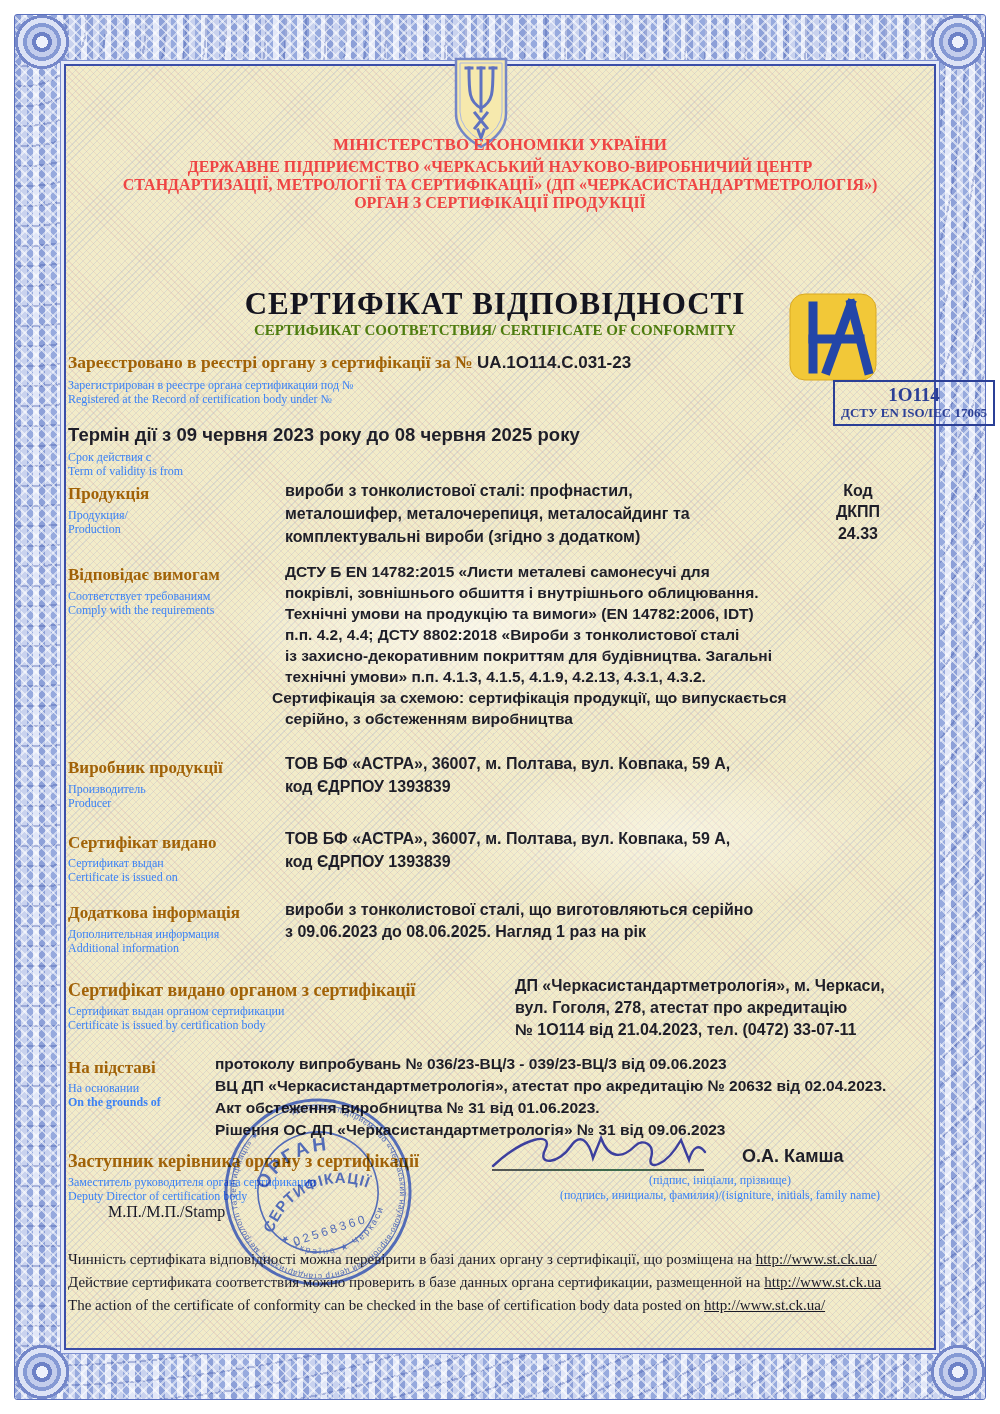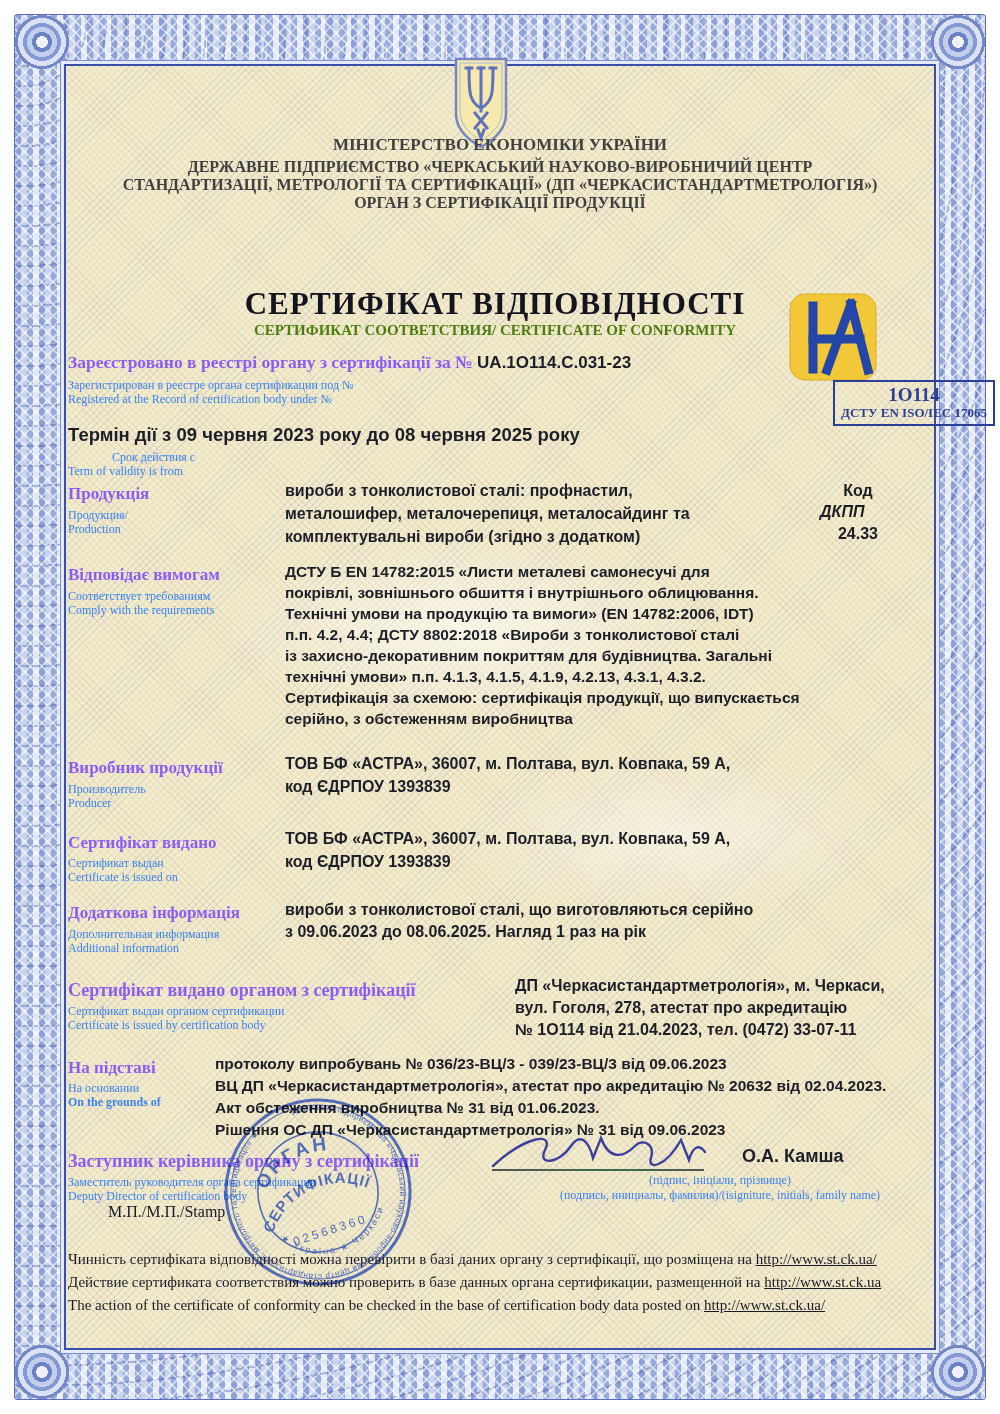--- a/index.html
+++ b/index.html
@@ -18,22 +18,22 @@
     box-shadow:0 0 0 3px #e6eaf8, 0 0 0 4px #7d8fd0;
     background-color:#f2ecc9;
     background-image:
       radial-gradient(ellipse 340px 130px at 46% 44%, rgba(252,250,242,.75), rgba(252,250,242,0) 70%),
       radial-gradient(ellipse 300px 110px at 70% 60%, rgba(252,250,242,.55), rgba(252,250,242,0) 70%),
       repeating-linear-gradient(45deg, rgba(209,148,160,.20) 0 1px, rgba(0,0,0,0) 1px 5px),
       repeating-linear-gradient(-45deg, rgba(126,148,210,.20) 0 1px, rgba(0,0,0,0) 1px 5px);}
   .content{position:absolute;inset:0;z-index:3;}
   .abs{position:absolute;}
   .ctr{left:50px;width:900px;text-align:center;}
-  .hdr{font-weight:bold;color:#404040;}
-  .lbl{font-weight:bold;font-size:17px;color:#8b5cf6;}
+  .hdr{font-weight:bold;color:#ef4444;}
+  .lbl{font-weight:bold;font-size:17px;color:#a16207;}
   .sub{font-size:12px;color:#3b82f6;}
   .val{font-family:"Liberation Sans",sans-serif;font-weight:bold;font-size:16px;color:#1e1e28;}
   .val15{font-family:"Liberation Sans",sans-serif;font-weight:bold;font-size:15.5px;color:#1e1e28;}
   .foot{font-size:15px;color:#1b1b28;}
   .foot u{text-decoration:underline;}
   .accbox{border:2px solid #2b3f96;color:#2b3f96;text-align:center;font-weight:bold;}
 </style>
 </head>
 <body>
 
@@ -84,43 +84,43 @@
     </div>
 
     <div class="abs" style="left:68px;top:352px;font-size:17.5px;">
       <span class="lbl" style="font-size:17.5px;">Зареєстровано в реєстрі органу з сертифікації за №</span>
       <span class="val" style="font-size:17px;">UA.1О114.С.031-23</span>
     </div>
     <div class="abs sub" style="left:68px;top:378px;">Зарегистрирован в реестре органа сертификации под №</div>
     <div class="abs sub" style="left:68px;top:392px;">Registered at the Record of certification body under №</div>
 
     <div class="abs val" style="left:68px;top:424px;font-size:18.5px;">Термін дії з 09 червня 2023 року  до  08 червня 2025 року</div>
-    <div class="abs sub" style="left:68px;top:450px;margin-left:44px;">Срок действия с</div>
+    <div class="abs sub" style="left:68px;top:450px;">Срок действия с</div>
     <div class="abs sub" style="left:68px;top:464px;">Term of validity is from</div>
 
     <div class="abs lbl" style="left:68px;top:484px;">Продукція</div>
     <div class="abs sub" style="left:68px;top:508px;">Продукция/</div>
     <div class="abs sub" style="left:68px;top:522px;">Production</div>
     <div class="abs val" style="left:285px;top:482px;">вироби з тонколистової сталі: профнастил,</div>
     <div class="abs val" style="left:285px;top:505px;">металошифер, металочерепиця, металосайдинг та</div>
     <div class="abs val" style="left:285px;top:528px;">комплектувальні вироби (згідно з додатком)</div>
     <div class="abs val" style="left:820px;top:482px;width:76px;text-align:center;">Код</div>
-    <div class="abs val" style="left:820px;top:503px;width:76px;text-align:left;font-style:italic;">ДКПП</div>
+    <div class="abs val" style="left:820px;top:503px;width:76px;text-align:center;">ДКПП</div>
     <div class="abs val" style="left:820px;top:525px;width:76px;text-align:center;">24.33</div>
 
     <div class="abs lbl" style="left:68px;top:565px;">Відповідає вимогам</div>
     <div class="abs sub" style="left:68px;top:589px;">Соответствует требованиям</div>
     <div class="abs sub" style="left:68px;top:603px;">Comply with the requirements</div>
     <div class="abs val15" style="left:285px;top:563px;">ДСТУ Б EN 14782:2015 «Листи металеві самонесучі для</div>
     <div class="abs val15" style="left:285px;top:584px;">покрівлі, зовнішнього обшиття і внутрішнього облицювання.</div>
     <div class="abs val15" style="left:285px;top:605px;">Технічні умови на продукцію та вимоги» (EN 14782:2006, IDT)</div>
     <div class="abs val15" style="left:285px;top:626px;">п.п. 4.2, 4.4; ДСТУ 8802:2018 «Вироби з тонколистової сталі</div>
     <div class="abs val15" style="left:285px;top:647px;">із захисно-декоративним покриттям для будівництва. Загальні</div>
     <div class="abs val15" style="left:285px;top:668px;">технічні умови» п.п. 4.1.3, 4.1.5, 4.1.9, 4.2.13, 4.3.1, 4.3.2.</div>
-    <div class="abs val15" style="left:285px;top:689px;">Сертифікація за схемою: сертифікація продукції, що випускається</div>
+    <div class="abs val15" style="left:272px;top:689px;">Сертифікація за схемою: сертифікація продукції, що випускається</div>
     <div class="abs val15" style="left:285px;top:710px;">серійно, з обстеженням виробництва</div>
 
     <div class="abs lbl" style="left:68px;top:758px;">Виробник продукції</div>
     <div class="abs sub" style="left:68px;top:782px;">Производитель</div>
     <div class="abs sub" style="left:68px;top:796px;">Producer</div>
     <div class="abs val" style="left:285px;top:755px;">ТОВ БФ «АСТРА», 36007, м. Полтава, вул. Ковпака, 59 А,</div>
     <div class="abs val" style="left:285px;top:778px;">код ЄДРПОУ 1393839</div>
 
     <div class="abs lbl" style="left:68px;top:833px;">Сертифікат видано</div>
     <div class="abs sub" style="left:68px;top:856px;">Сертификат выдан</div>

